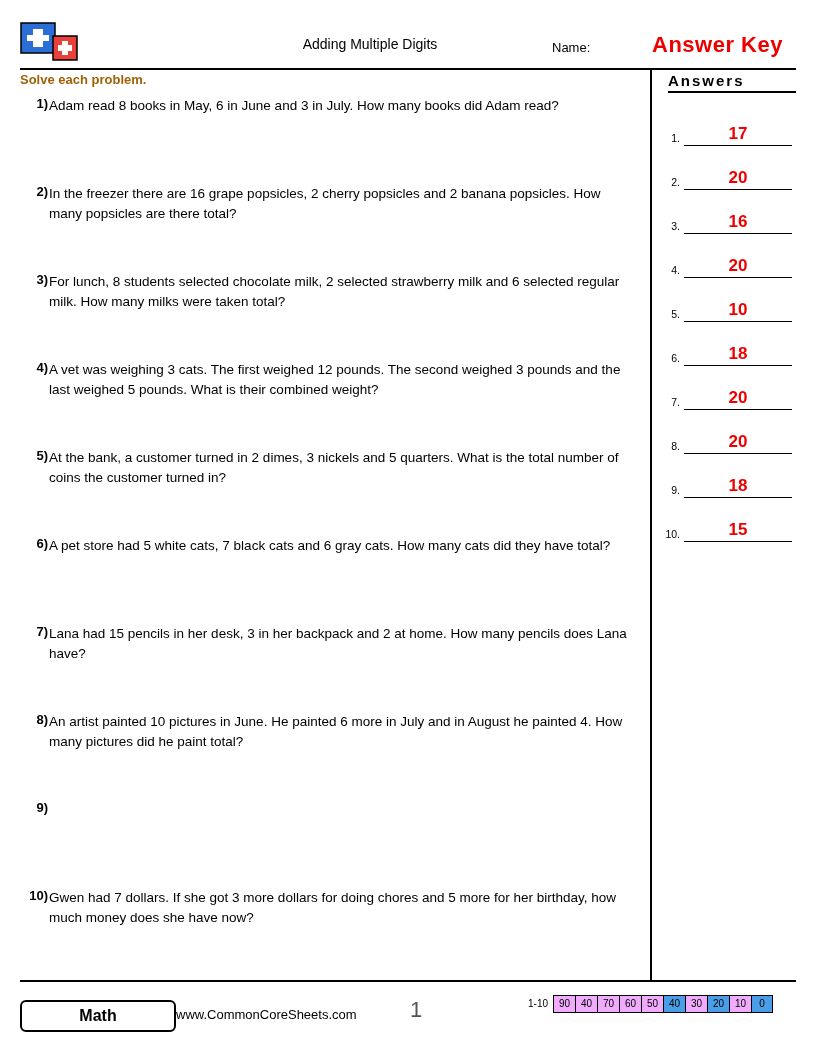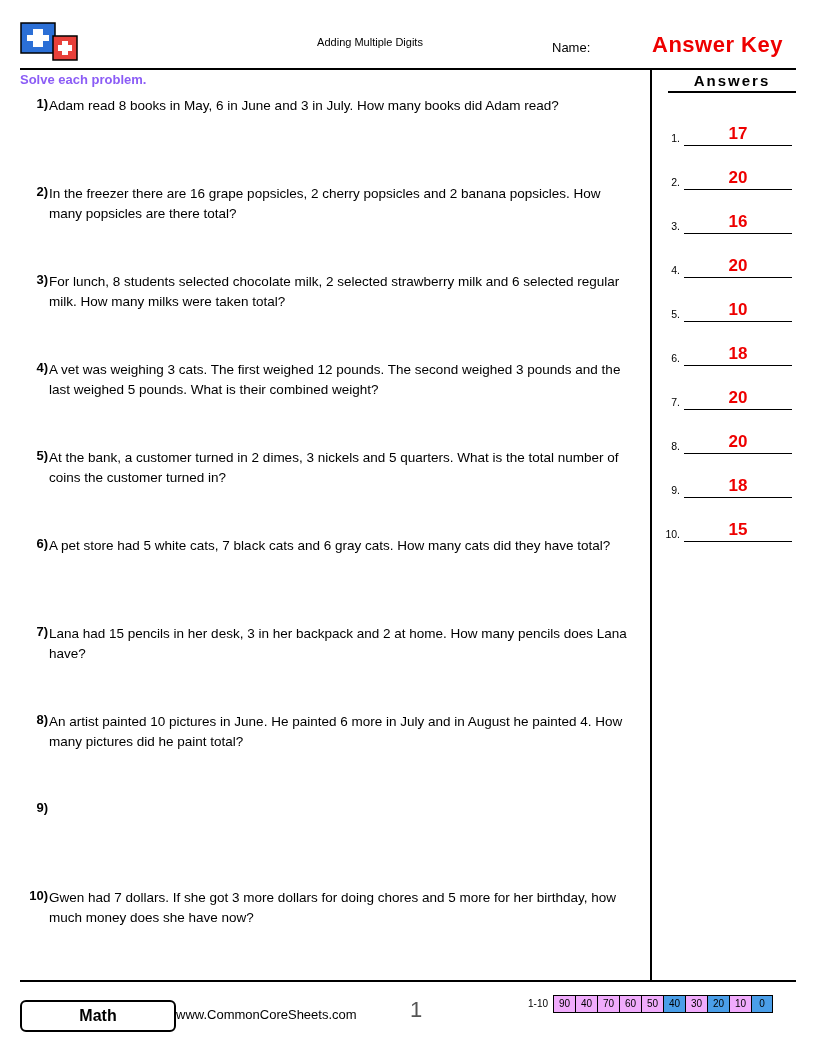--- a/index.html
+++ b/index.html
@@ -36,21 +36,21 @@
     top: 0px;
     width: 60px;
     height: 42px;
   }
   .worksheet-title {
     position: absolute;
     left: 120px;
     top: 14px;
     width: 460px;
     text-align: center;
-    font-size: 11px;
+    font-size: 14px;
     color: #000;
   }
   .name-label {
     position: absolute;
     left: 532px;
     top: 18px;
     font-size: 13px;
     color: #000;
   }
   .answer-key {
@@ -89,21 +89,21 @@
     background: #000;
   }
 
   
   .instructions {
     position: absolute;
     left: 20px;
     top: 72px;
     font-size: 13px;
     font-weight: bold;
-    color: #8b5cf6;
+    color: #a16207;
   }
 
   
   .problems {
     position: absolute;
     left: 20px;
     top: 96px;
     width: 620px;
   }
   .problem {
@@ -128,21 +128,20 @@
     color: #000;
     max-width: 582px;
   }
 
   
   .answers-head {
     position: absolute;
     left: 668px;
     top: 72px;
     width: 128px;
-    text-align: center;
     font-size: 15px;
     font-weight: bold;
     letter-spacing: 2px;
     color: #000;
     border-bottom: 2px solid #000;
     padding-bottom: 2px;
   }
   .answer-list {
     position: absolute;
     left: 658px;

